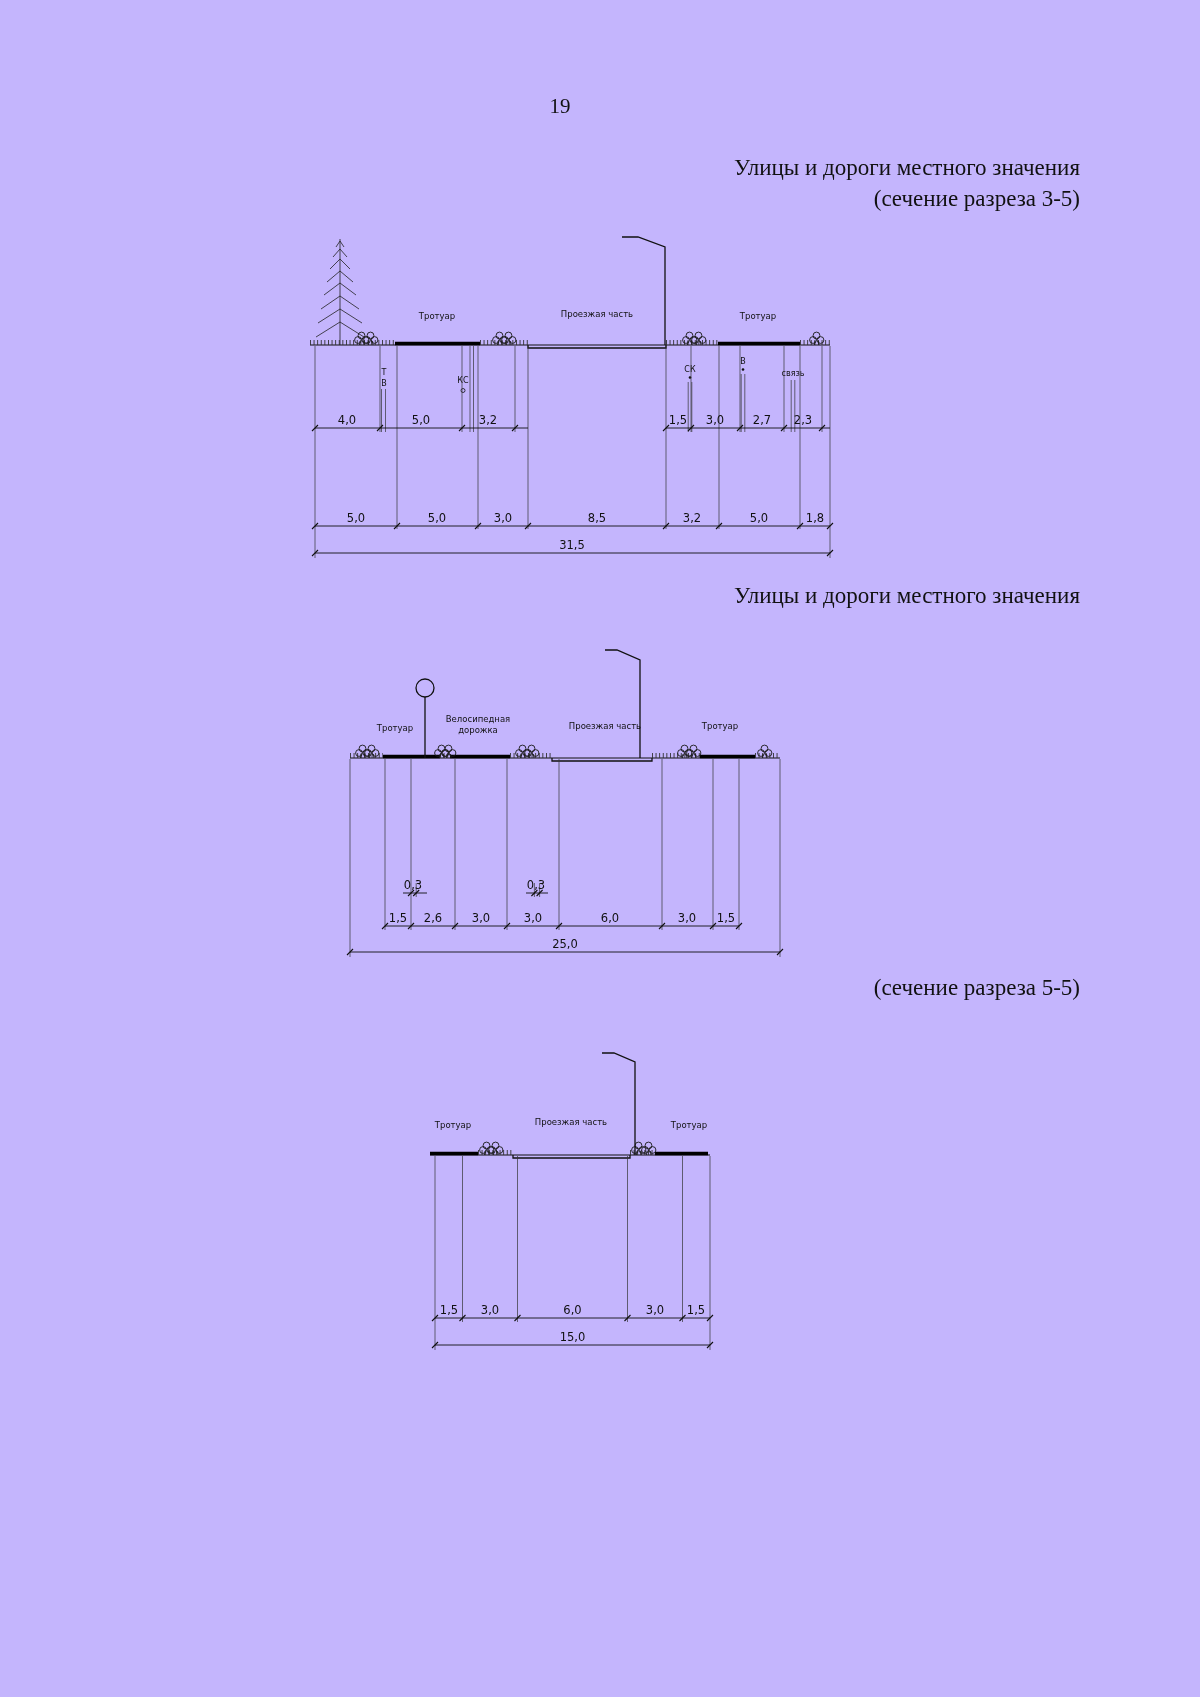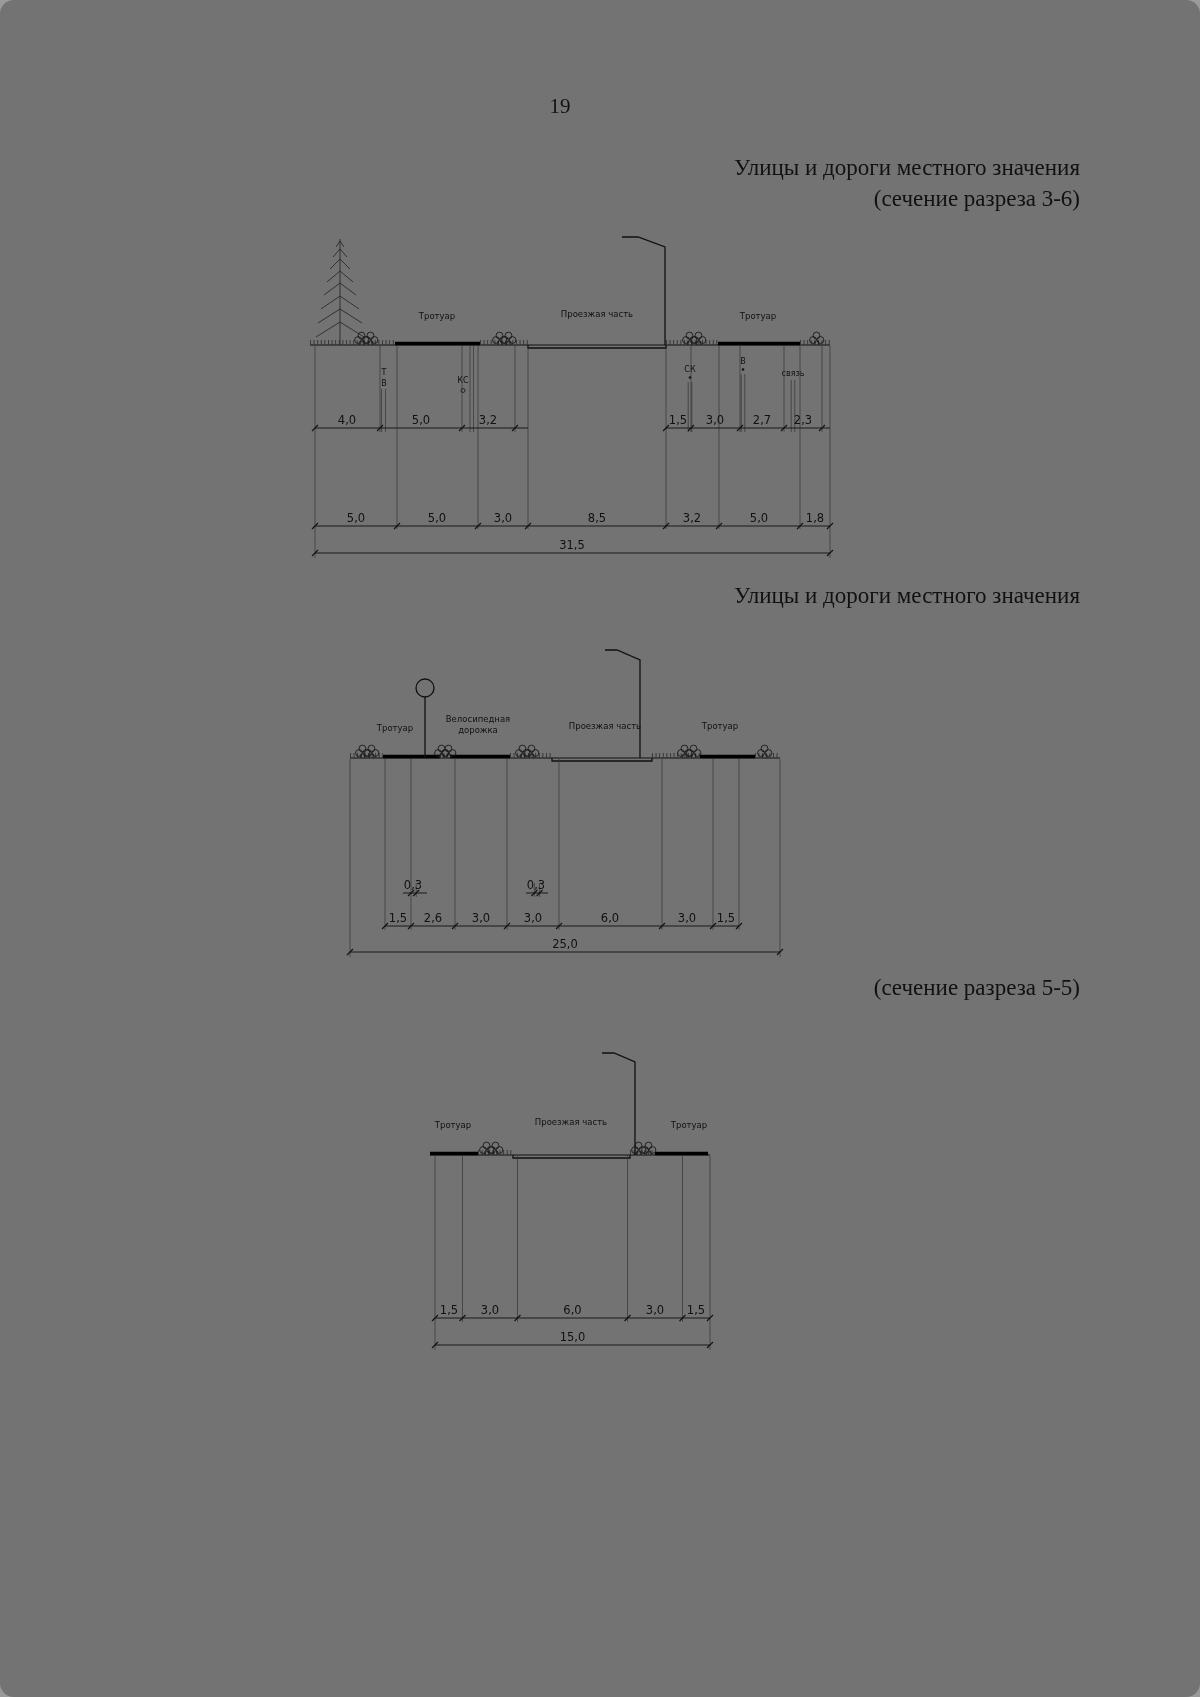--- a/index.html
+++ b/index.html
@@ -1,24 +1,23 @@
 <!DOCTYPE html>
 <html><head>
 <meta charset="utf-8">
 <style>
   * { margin:0; padding:0; box-sizing:border-box; }
   html,body { background:#9a9a9a; }
   .page {
     position:relative;
     width:1200px; height:1697px;
     margin:0 auto;
-    background:#737373;
+    background:#c4b5fd;
     font-family:"Liberation Serif", serif;
     overflow:hidden;
-    border-radius:14px;
   }
   .page-number {
     position:absolute; top:94px; left:40px; width:1040px;
     text-align:center; font-size:21px; color:#111;
   }
   .titles {
     position:absolute; left:40px; width:1040px;
     text-align:right; color:#111;
   }
   .titles .t { font-size:23px; line-height:31px; }
@@ -40,21 +39,21 @@
 </style>
 </head>
 <body>
 
 <div class="page">
 
   <div class="page-number">19</div>
 
   <div class="titles" style="top:152px">
     <div class="t">Улицы и дороги местного значения</div>
-    <div class="t">(сечение разреза 3-6)</div>
+    <div class="t">(сечение разреза 3-5)</div>
   </div>
 
   <svg class="diagram" style="left:300px; top:225px;" width="540" height="352" viewBox="0 0 540 352">
     <defs>
       <g id="bush" stroke="#1a1a1a" fill="none" stroke-width="0.9">
         <circle cx="-4" cy="-5" r="3.4"></circle>
         <circle cx="3.5" cy="-5" r="3.4"></circle>
         <circle cx="-0.5" cy="-9.5" r="3.4"></circle>
         <path d="M-2.5,0 L-2,-4 M2,0 L1.5,-4"></path>
       </g>

